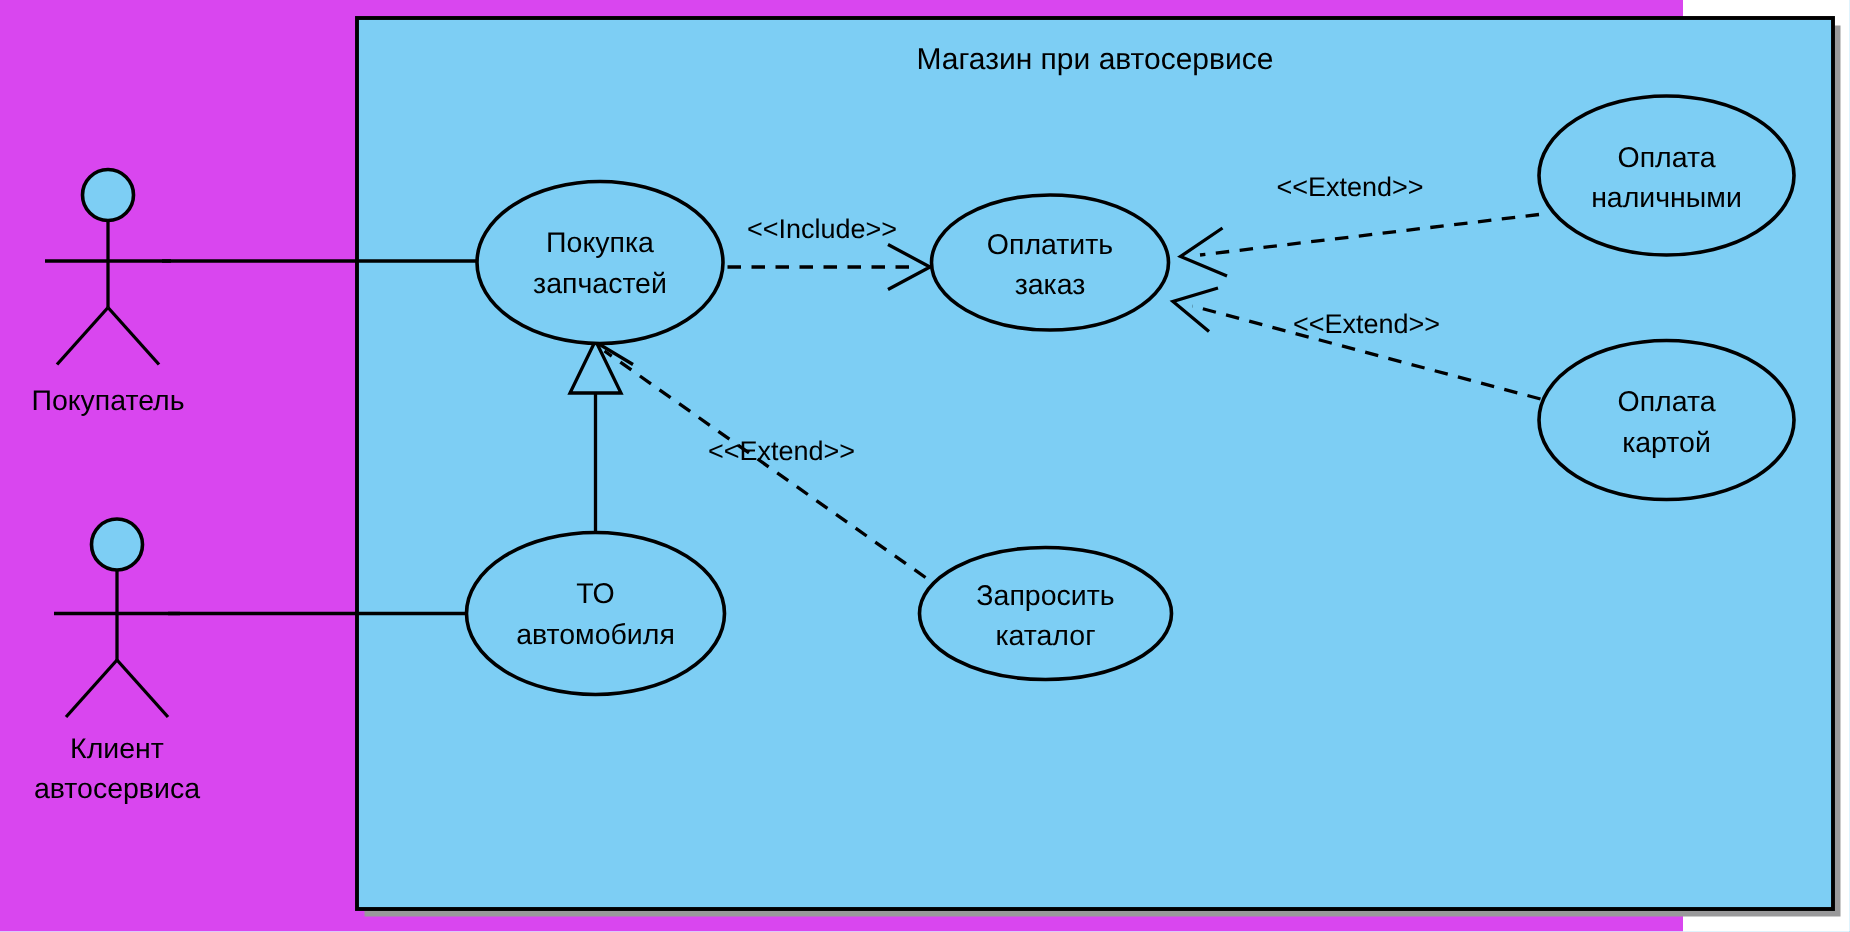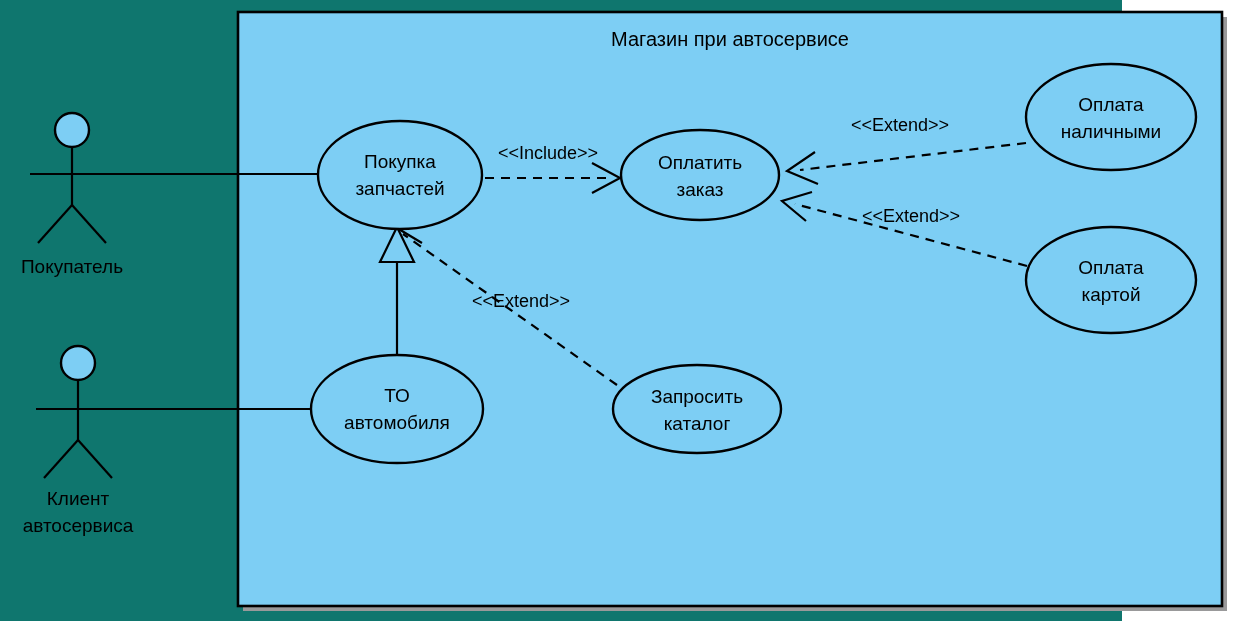--- a/index.html
+++ b/index.html
@@ -10,21 +10,21 @@
   body {
     font-family: "Liberation Sans", sans-serif;
     width: 1233px;
     height: 621px;
     overflow: hidden;
   }
   #diagram-root {
     position: relative;
     width: 1122px;
     height: 621px;
-    background: #0f766e;
+    background: #d946ef;
   }
   svg.diagram-canvas {
     display: block;
     width: 1233px;
     height: 621px;
   }
   text {
     font-family: "Liberation Sans", sans-serif;
     fill: #000000;
   }

